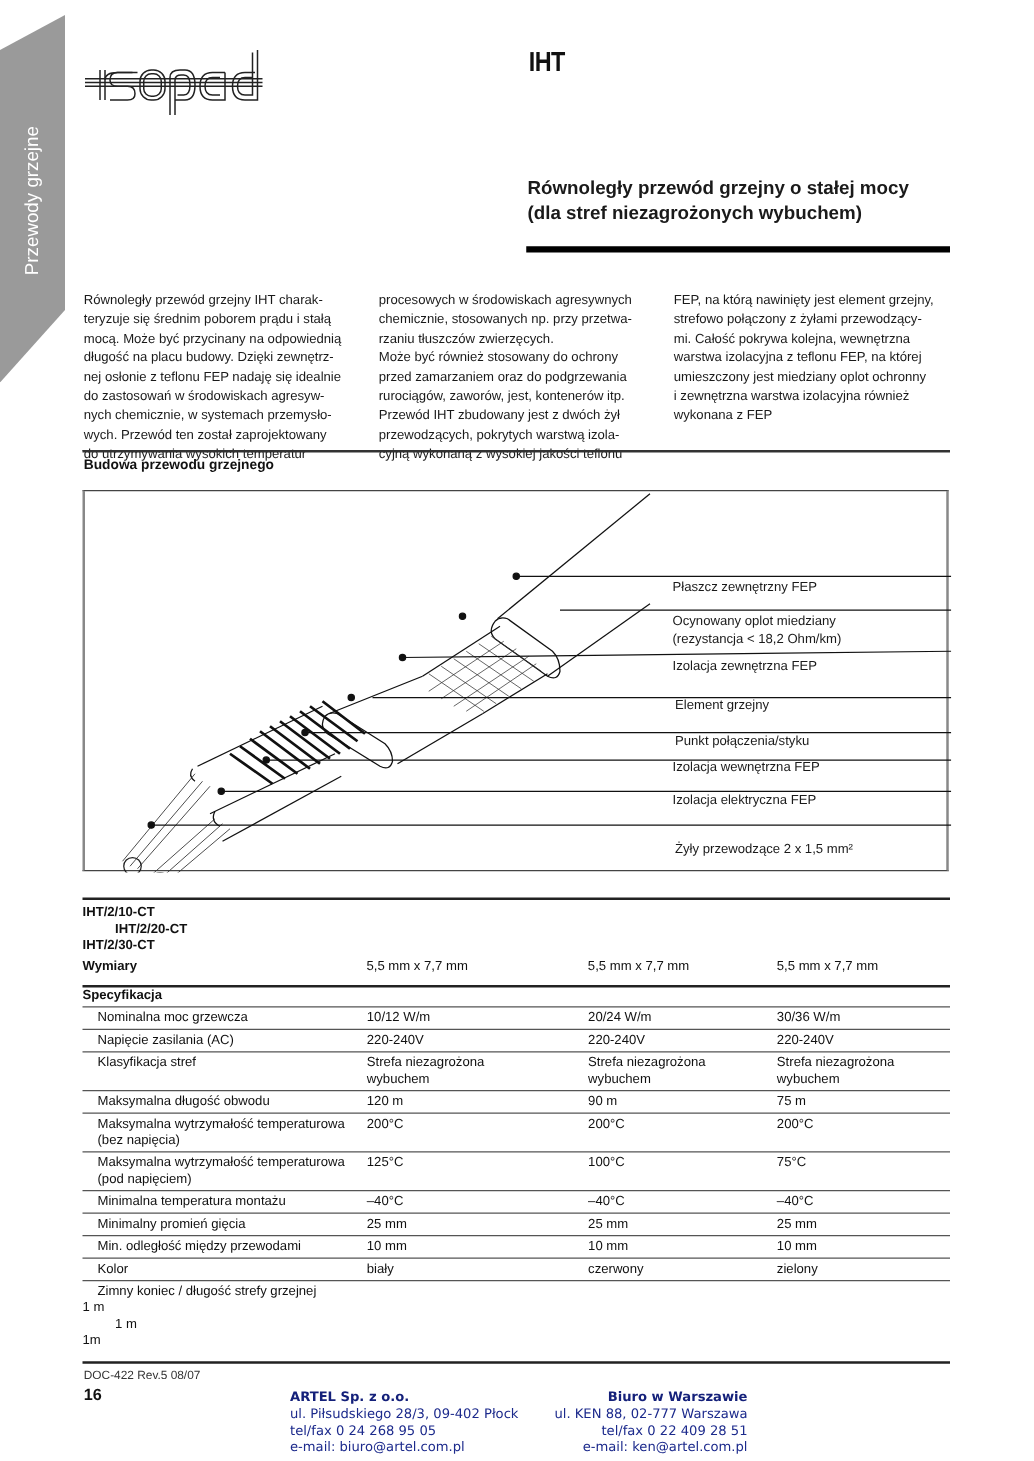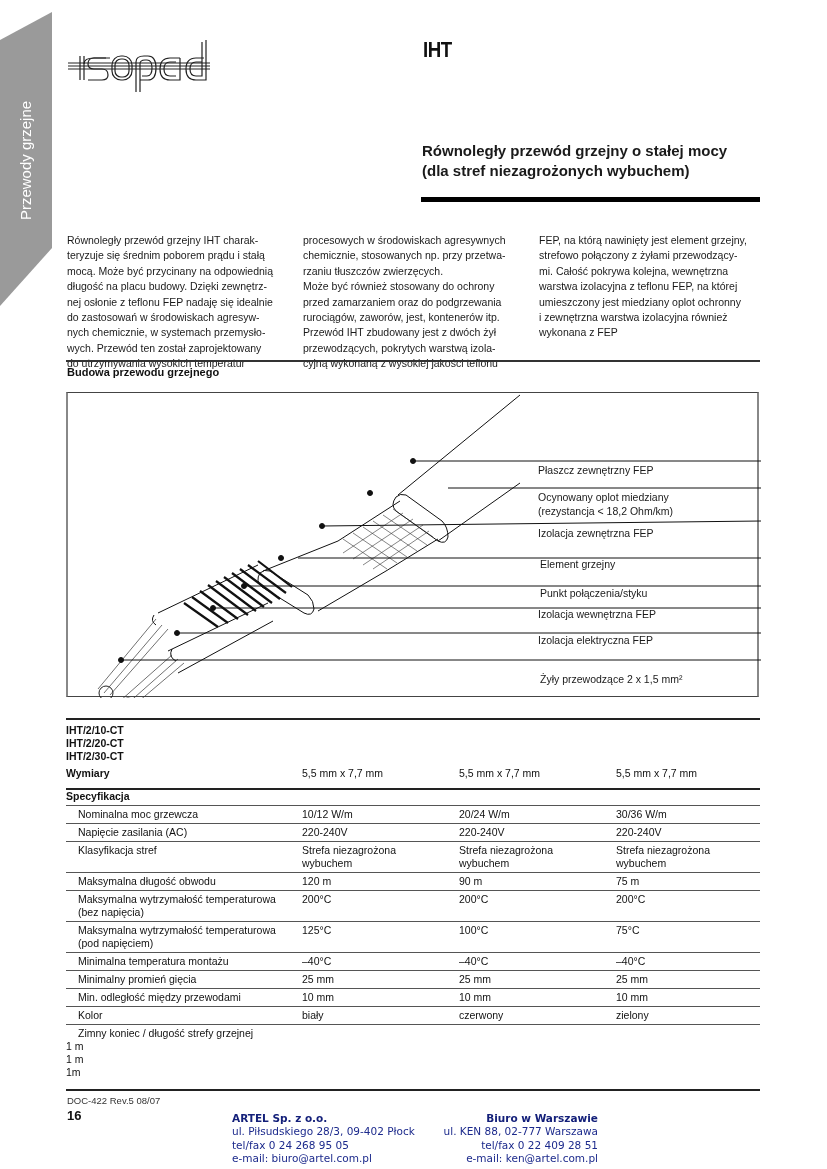--- a/index.html
+++ b/index.html
@@ -58,21 +58,21 @@
     }
     .spec-table .row {
       display: flex; border-bottom: 1px solid #555; font-size: 10.5px; line-height: 13px;
       padding: 2px 0 2px 0;
     }
     .spec-table .row.noborder { border-bottom: none; flex-direction: column; }
     .spec-table .top-rule { border-top: 2px solid #222; }
     .c0 { width: 236px; }
     .c0.indent { padding-left: 12px; width: 224px; }
     .c1 { width: 157px; }
-    .c2 { width: 157px; }
+    .c2 { width: 157px; margin-left: 26px; }
     .c3 { width: 144px; }
     .bold { font-weight: bold; }
     .footer-rule {
       position: absolute; left: 66px; top: 1089px; width: 694px; height: 2px; background: #222;
     }
     .doc-ref { position: absolute; left: 67px; top: 1095px; font-size: 9.5px; color: #333; }
     .page-num { position: absolute; left: 67px; top: 1108px; font-size: 13px; font-weight: bold; }
     .addr {
       position: absolute; top: 1112px; font-size: 10.5px; line-height: 13.3px; color: #1c2a8c;
       font-family: "DejaVu Sans", sans-serif;

